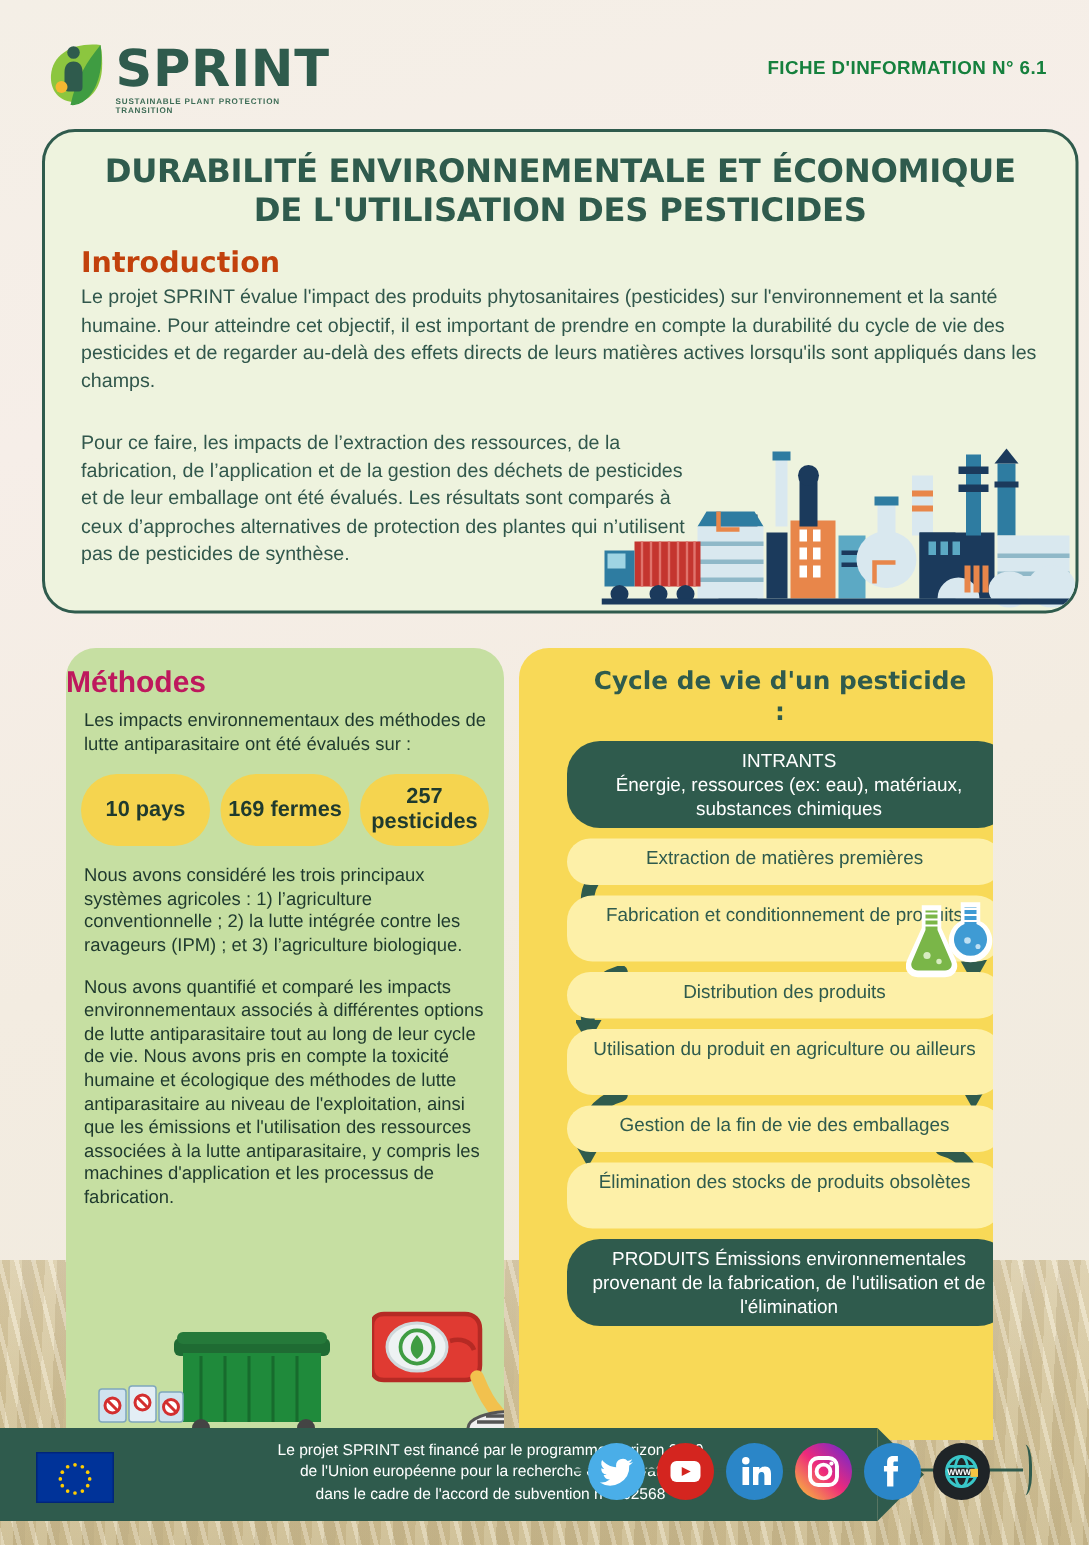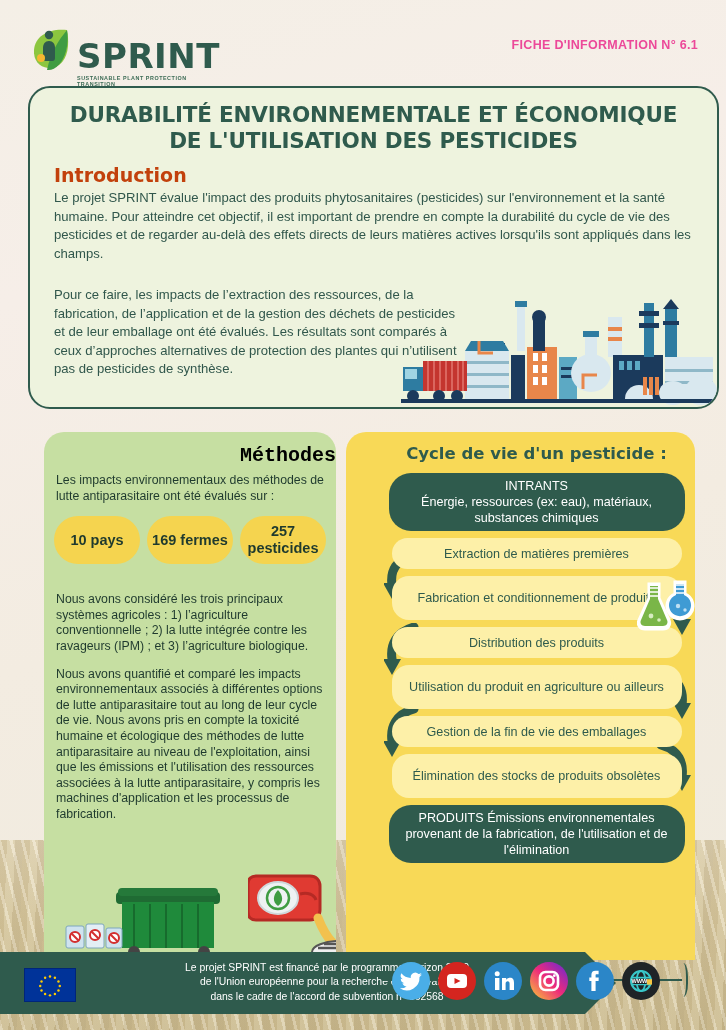--- a/index.html
+++ b/index.html
@@ -23,32 +23,32 @@
   .field-bg::after {
     content:""; position:absolute; inset:0;
     background: repeating-linear-gradient(76deg, rgba(255,255,255,.22) 0 3px, rgba(160,142,100,.14) 3px 11px);
   }
   .page { position: absolute; inset: 0; z-index: 2; }
 
   
   .header { position:absolute; left:0; top:0; width:726px; height:85px; }
   .logo { position:absolute; left:27px; top:22px; width:190px; height:52px; }
   .logo-mark { position:absolute; left:0; top:2px; width:48px; height:48px; }
-  .logo-text { position:absolute; left:50px; top:16px; }
+  .logo-text { position:absolute; left:50px; top:6px; }
   .logo-word {
     font-family:"DejaVu Sans", sans-serif; font-weight:700; font-size:34px;
     letter-spacing:.5px; color:#2f5b4d; line-height:36px;
   }
   .logo-tag {
     font-family:"Liberation Sans", sans-serif; font-size:5.4px; font-weight:700;
     letter-spacing:.55px; color:#3c6b55; margin-top:1px;
   }
   .sheet-no {
     position:absolute; right:28px; top:38px;
-    font-size:12.5px; font-weight:700; color:#ec4899; letter-spacing:.3px;
+    font-size:12.5px; font-weight:700; color:#15803d; letter-spacing:.3px;
   }
 
   
   .card {
     position:absolute; left:28px; top:86px; width:691px; height:323px;
     background:#eef3de; border:2px solid #2f5b4d; border-radius:22px;
     overflow:hidden;
   }
   .card-title {
     margin-top:14px; text-align:center; color:#2f5b4d;
@@ -67,47 +67,47 @@
     color:#31574c; font-size:13.1px; line-height:18.6px;
   }
   .factory { position:absolute; right:0; bottom:0; width:316px; height:130px; }
 
   
   .panel-left {
     position:absolute; left:44px; top:432px; width:292px; height:528px;
     background:#c6dfa2; border-radius:20px 20px 0 0; overflow:hidden;
   }
   .methods-title {
-    margin-top:12px; text-align:right; color:#000000;
-    font-family:Liberation Mono, monospace; font-weight:700; font-size:20px;
+    margin-top:12px; text-align:left; color:#be185d;
+    font-family:Liberation Sans, sans-serif; font-weight:700; font-size:20px;
   }
   .p-body { margin:6px 12px 0 12px; color:#1f3a2e; font-size:12.3px; line-height:15.6px; }
   .badges { display:flex; gap:7px; margin:12px 10px 0 10px; }
   .badge {
     flex:1; background:#f5d44f; border-radius:26px; min-height:48px;
     display:flex; align-items:center; justify-content:center; text-align:center;
     color:#1f3a2e; font-weight:700; font-size:14.5px; line-height:17px; padding:4px 2px;
   }
   .waste { position:absolute; left:10px; bottom:0; width:240px; height:86px; }
   .jug { position:absolute; right:-32px; bottom:-4px; width:120px; height:96px; }
 
   
   .panel-right {
-    position:absolute; left:346px; top:432px; width:349px; height:528px;
+    position:absolute; left:346px; top:432px; width:316px; height:528px;
     background:#f8d957; border-radius:20px 20px 0 0; overflow:hidden;padding-left:32px;
   }
   .cycle-title {
     margin:11px 14px 0 14px; text-align:center; color:#2f5b4d;
     font-family:"DejaVu Sans", sans-serif; font-weight:700;
     font-size:16.5px; line-height:21px;
   }
   .stages { position:relative; margin-top:9px; }
   .stage {
     position:relative; margin:0 auto 7px auto; width:290px; min-height:31px;
-    border-radius:17px; display:flex; align-items:center; justify-content:center;
+    border-radius:17px; display:flex; align-items:flex-start; justify-content:center;
     text-align:center; padding:5px 13px; font-size:12.6px; line-height:16px;
     color:#2f5b4d; background:#fdf0a8; z-index:3;
   }
   .stage.dark { background:#2f5b4d; color:#ffffff; border-radius:22px; width:296px; }
   .stage.tall { min-height:44px; }
   .flasks { position:absolute; right:-4px; top:107px; width:62px; height:52px; z-index:4; }
   .arrow { position:absolute; z-index:2; }
 
   
   .footer {
@@ -243,21 +243,21 @@
   <div class="panel-left">
     <div class="methods-title">Méthodes</div>
     <div class="p-body">Les impacts environnementaux des méthodes de lutte antiparasitaire ont été évalués sur :</div>
 
     <div class="badges">
       <div class="badge">10 pays</div>
       <div class="badge">169 fermes</div>
       <div class="badge">257 pesticides</div>
     </div>
 
-    <div class="p-body" style="margin-top:28px">Nous avons considéré les trois principaux systèmes agricoles : 1) l’agriculture conventionnelle ; 2) la lutte intégrée contre les ravageurs (IPM) ; et 3) l’agriculture biologique.</div>
+    <div class="p-body" style="margin-top:12px">Nous avons considéré les trois principaux systèmes agricoles : 1) l’agriculture conventionnelle ; 2) la lutte intégrée contre les ravageurs (IPM) ; et 3) l’agriculture biologique.</div>
     <div class="p-body" style="margin-top:12px">Nous avons quantifié et comparé les impacts environnementaux associés à différentes options de lutte antiparasitaire tout au long de leur cycle de vie. Nous avons pris en compte la toxicité humaine et écologique des méthodes de lutte antiparasitaire au niveau de l'exploitation, ainsi que les émissions et l'utilisation des ressources associées à la lutte antiparasitaire, y compris les machines d'application et les processus de fabrication.</div>
 
     <svg class="waste" viewBox="0 0 240 86">
       <rect x="62" y="18" width="104" height="12" rx="4" fill="#1f6b33"></rect>
       <rect x="68" y="28" width="92" height="46" fill="#1f8a3b"></rect>
       <path d="M68 28h92v46H68z" fill="#1f8a3b"></path>
       <g stroke="#176b2d" stroke-width="2">
         <path d="M80 30v44M96 30v44M112 30v44M128 30v44M144 30v44"></path>
       </g>
       <rect x="64" y="14" width="100" height="8" rx="4" fill="#25793a"></rect>

